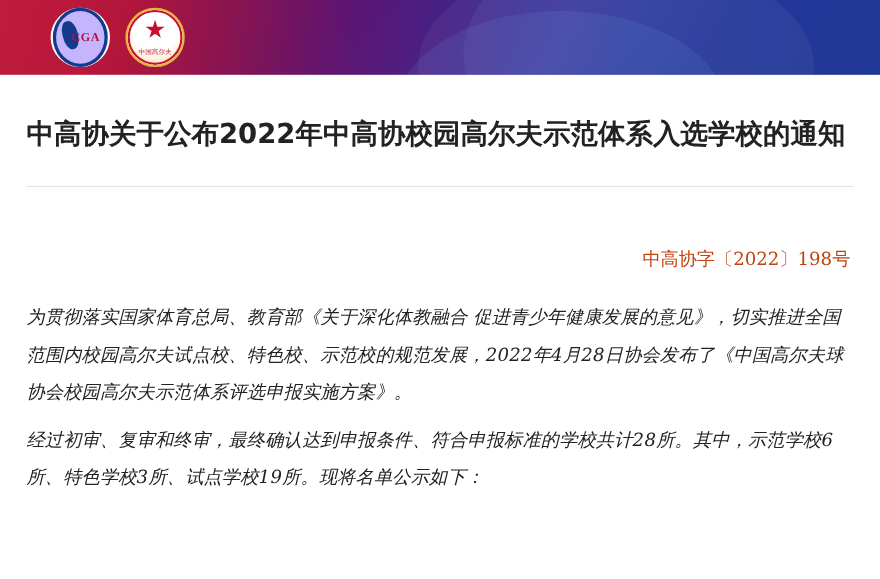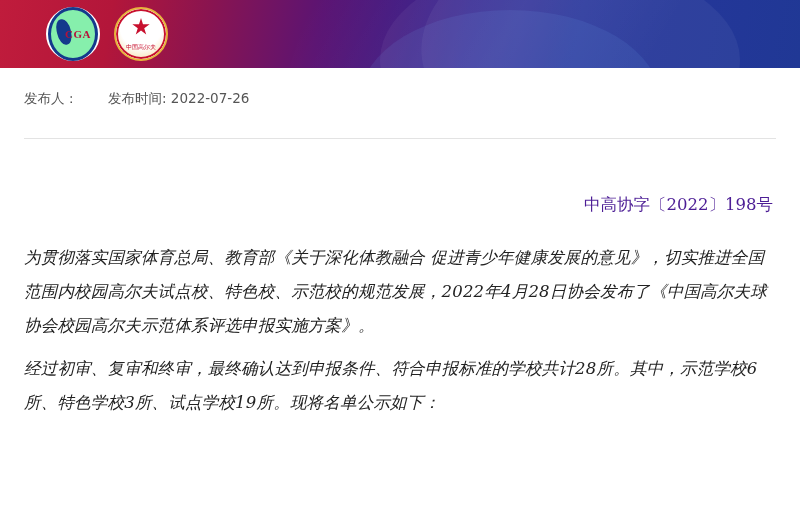--- a/index.html
+++ b/index.html
@@ -79,21 +79,21 @@
     display: flex;
     align-items: center;
     justify-content: center;
     box-sizing: border-box;
   }
   .logo-cga .ring {
     width: 48px;
     height: 48px;
     border-radius: 50%;
     border: 3px solid #143a8c;
-    background: #86efac;
+    background: #c4b5fd;
     display: flex;
     align-items: center;
     justify-content: center;
     position: relative;
     overflow: hidden;
   }
   .logo-cga .ring::before {
     content: "";
     position: absolute;
     left: 6px;
@@ -182,21 +182,21 @@
   .divider {
     margin-top: 30px;
     border-top: 1px solid #e3e3e3;
   }
 
   .doc-number {
     margin-top: 55px;
     text-align: right;
     padding-right: 3px;
     font-size: 16.5px;
-    color: #4c1d95;
+    color: #c2410c;
     font-family: "DejaVu Serif", serif;
   }
 
   .body-text {
     margin-top: 25px;
     font-size: 16.5px;
     line-height: 2.05;
     color: #222;
     font-family: "DejaVu Serif", serif;
     letter-spacing: 0.2px;
@@ -225,28 +225,22 @@
     </div>
     <div class="logo-fed">
       <div class="inner">
         <span class="label">中国高尔夫</span>
       </div>
     </div>
   </div>
 </div>
 
 <div class="article">
-
-  <div class="meta">
-    <span>发布人：</span>
-    <span>
-      <span>发布时间:</span>
-      <span>2022-07-26</span>
-    </span>
-  </div>
+  <h1 class="title">中高协关于公布2022年中高协校园高尔夫示范体系入选学校的通知</h1>
+
 
   <div class="divider"></div>
 
   <div class="doc-number">中高协字〔2022〕198号</div>
 
   <div class="body-text">
     <p class="indent">为贯彻落实国家体育总局、教育部《关于深化体教融合 促进青少年健康发展的意见》，切实推进全国范围内校园高尔夫试点校、特色校、示范校的规范发展，2022年4月28日协会发布了《中国高尔夫球协会校园高尔夫示范体系评选申报实施方案》。</p>
     <p class="indent">经过初审、复审和终审，最终确认达到申报条件、符合申报标准的学校共计28所。其中，示范学校6所、特色学校3所、试点学校19所。现将名单公示如下：</p>
   </div>
 </div>

